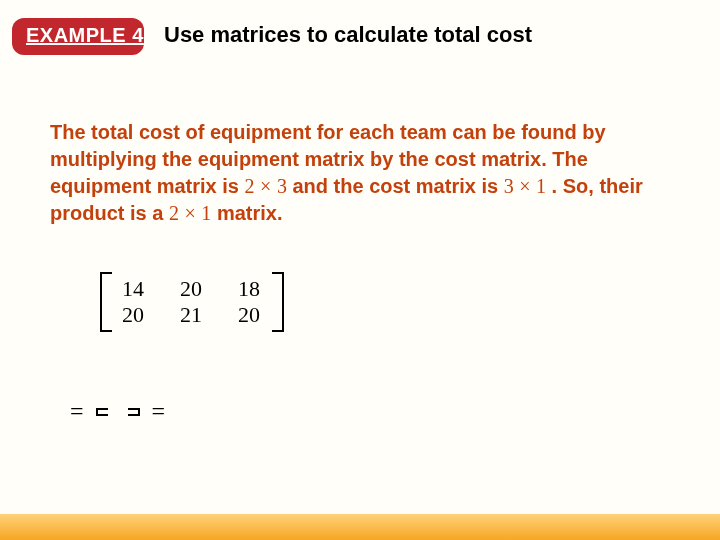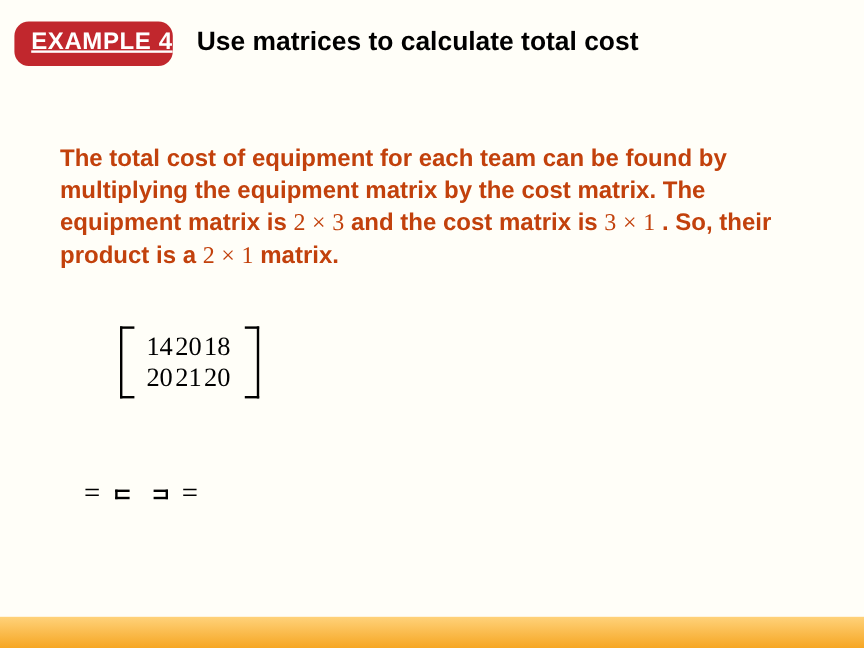--- a/index.html
+++ b/index.html
@@ -79,20 +79,21 @@
     border-bottom: 2px solid #000;
   }
   .matrix-body {
     padding: 4px 10px;
     font-family: "Times New Roman", Times, serif;
     font-size: 22px;
     color: #000;
   }
   .mrow {
     display: flex;
+    gap: 34px;
   }
   .mcell {
     min-width: 24px;
     text-align: left;
   }
   .calc-row {
     position: absolute;
     top: 398px;
     left: 70px;
     display: flex;

